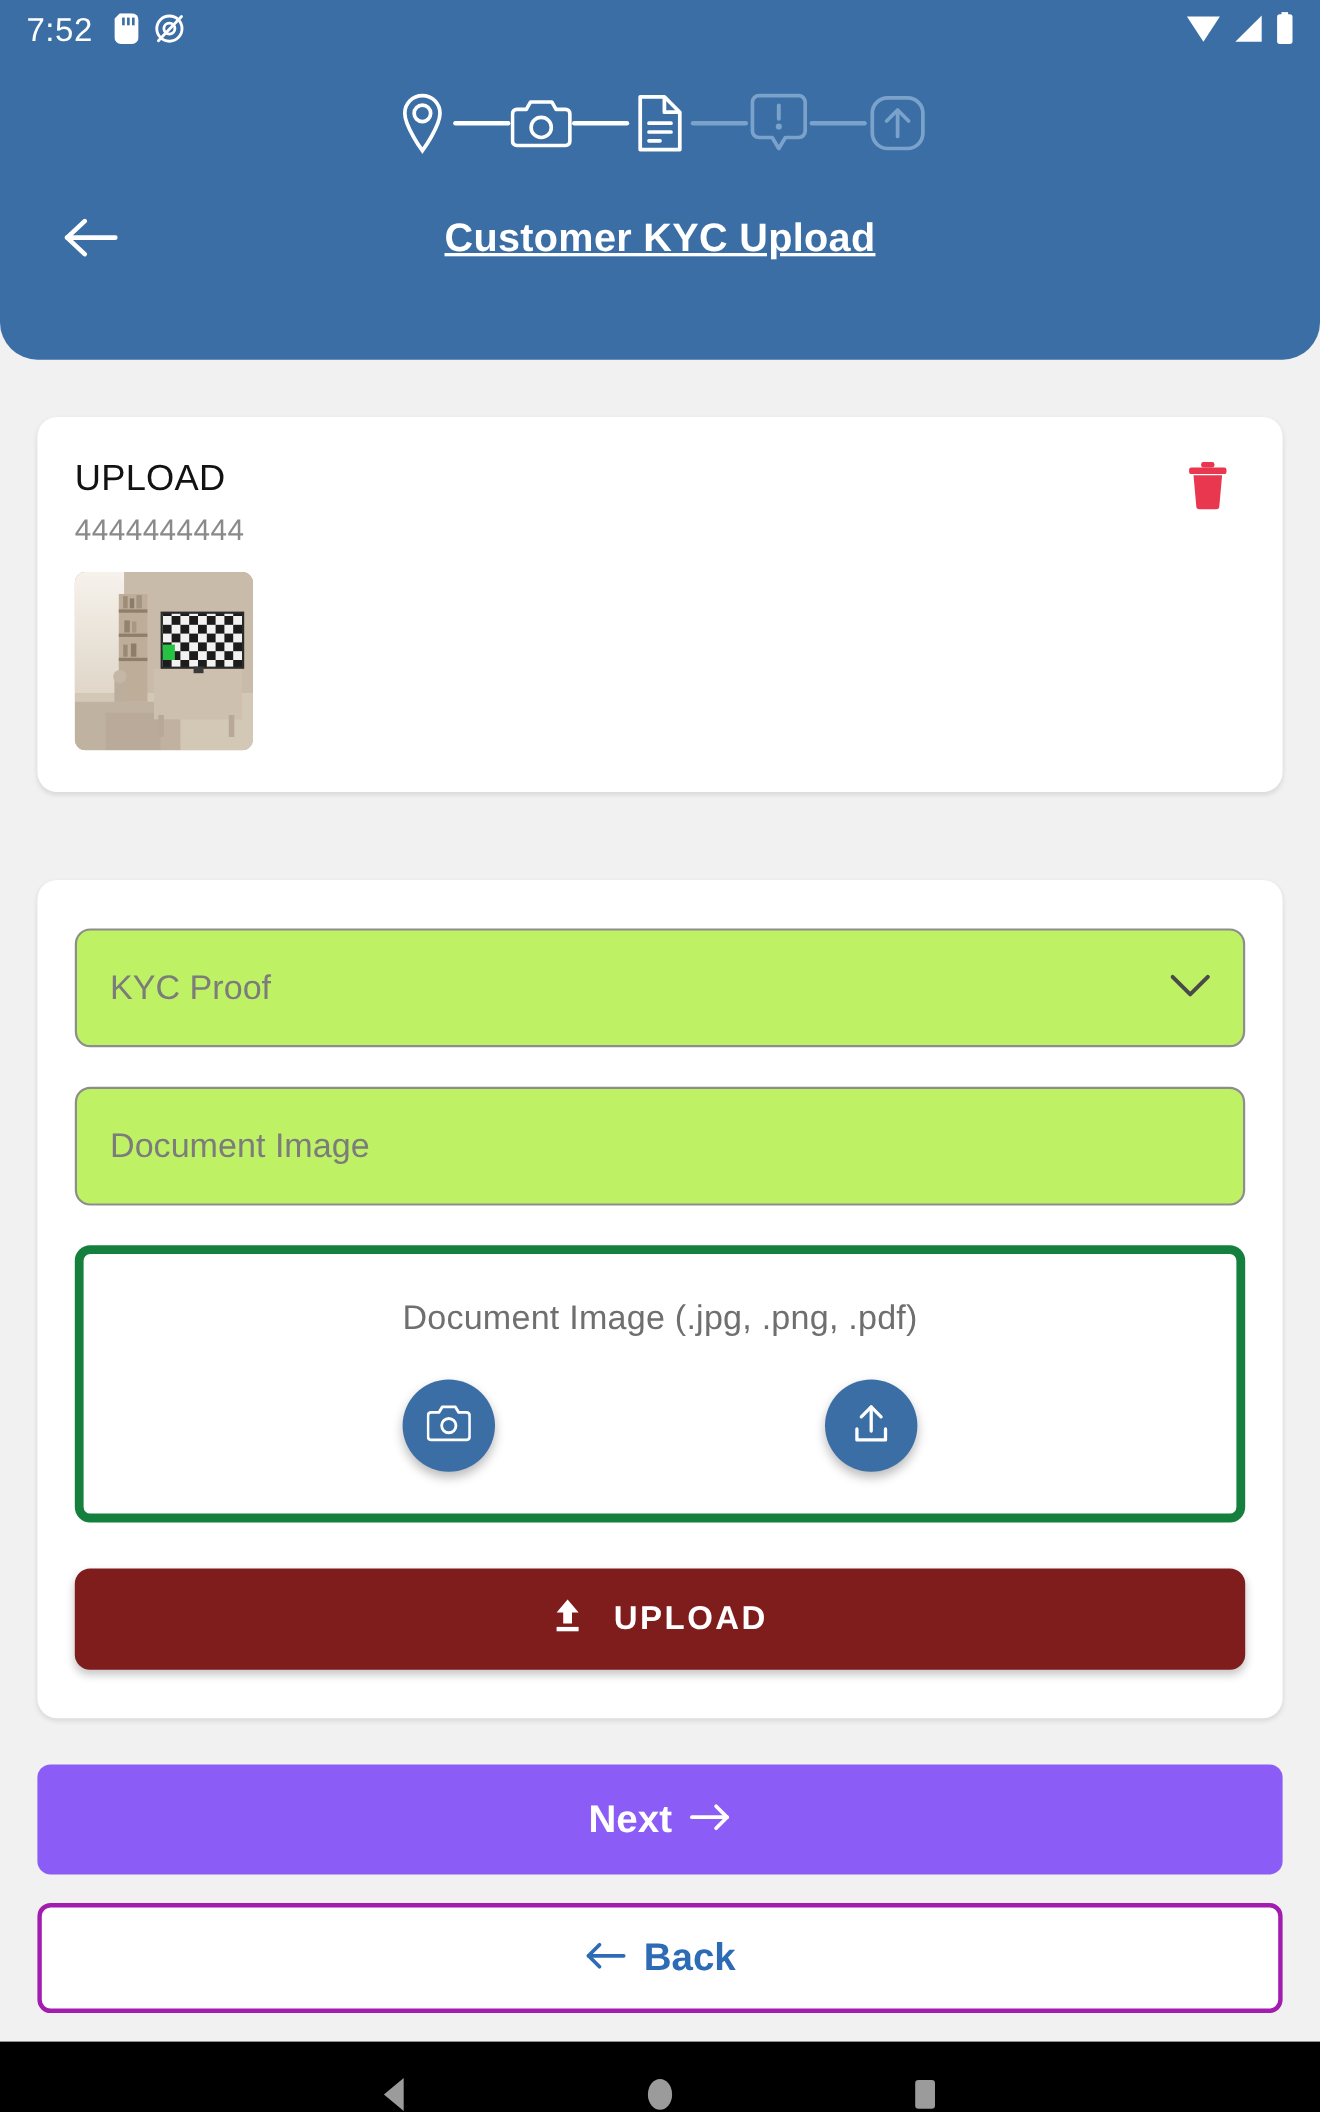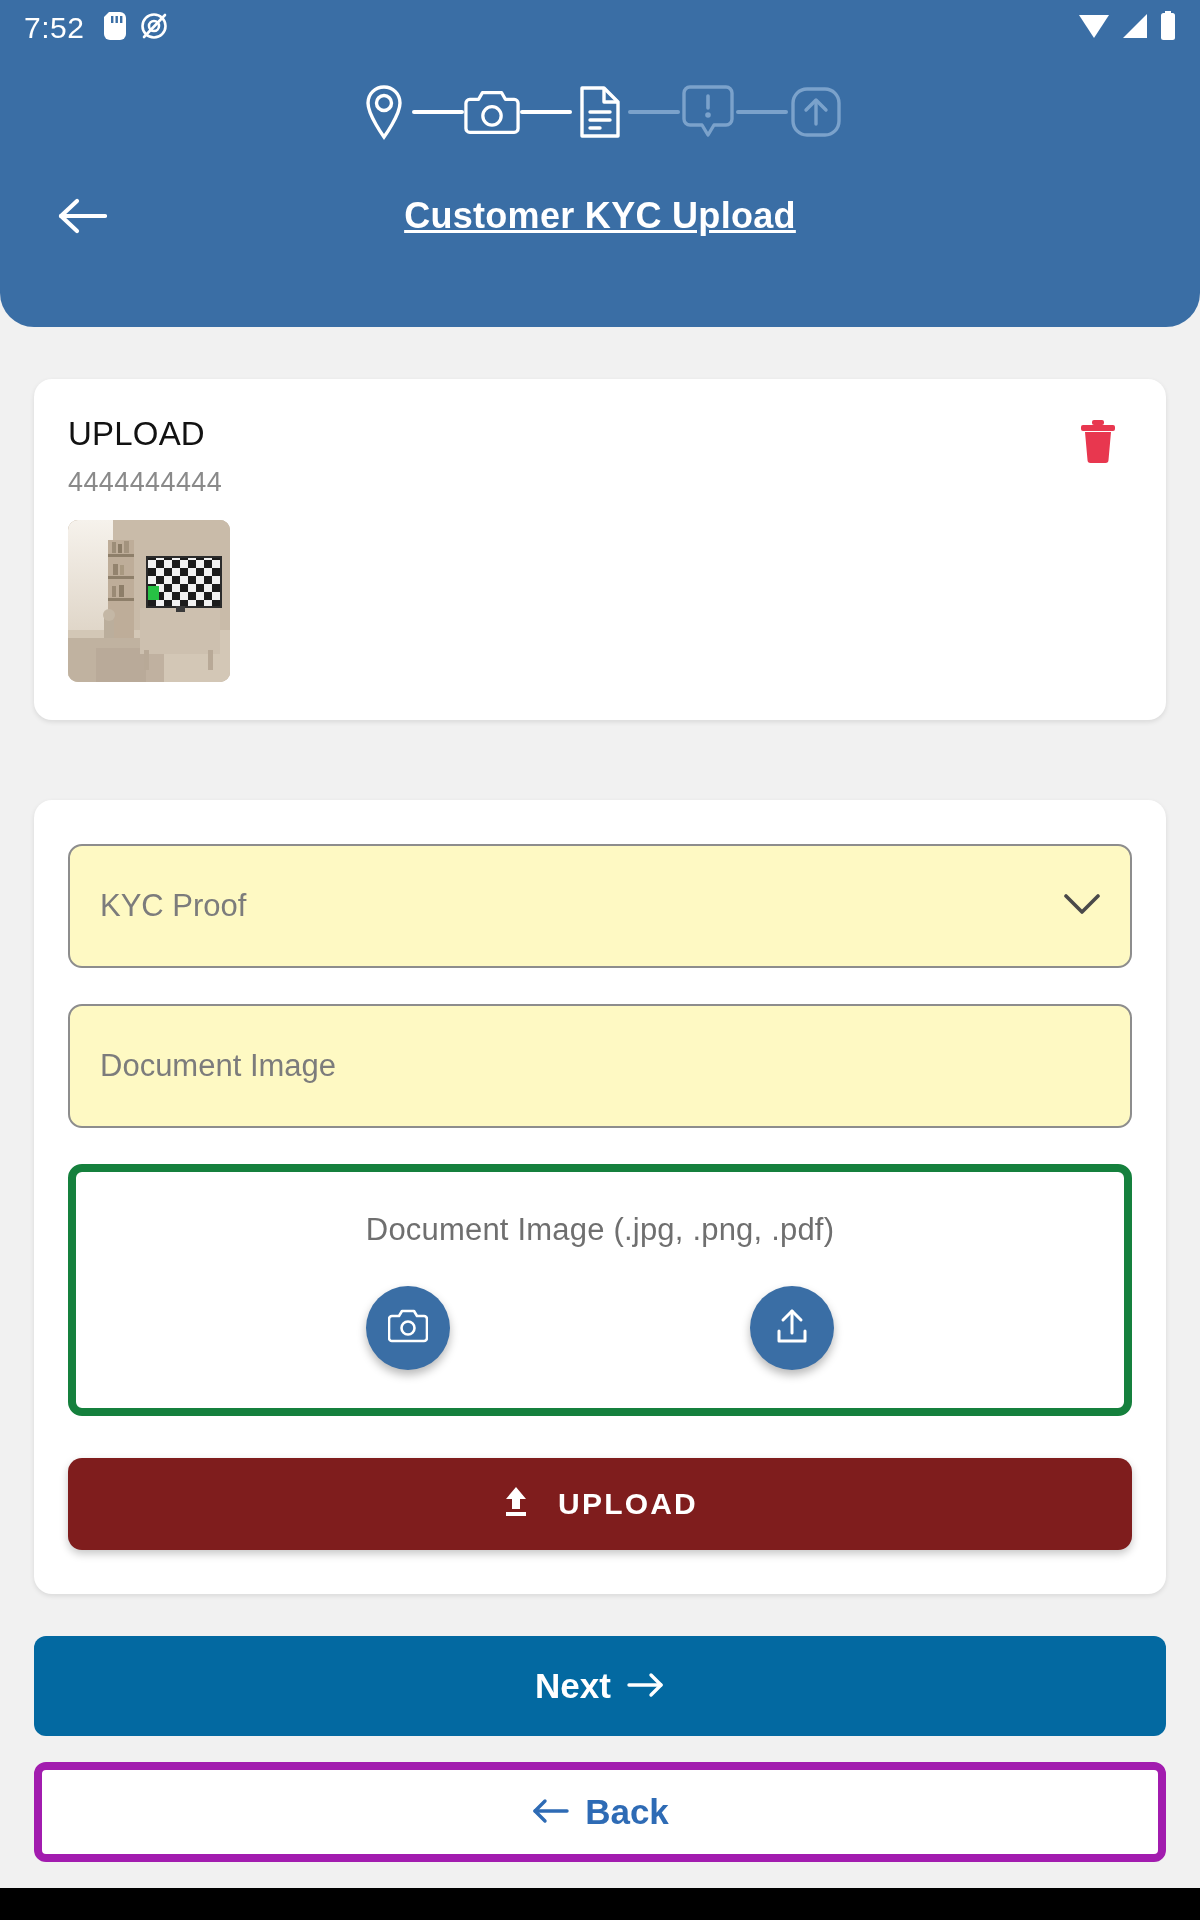--- a/index.html
+++ b/index.html
@@ -102,25 +102,25 @@
   .thumb svg { display:block; }
 
   
   .form-card {
     margin:80px 34px 0 34px;
     padding:44px 34px 44px 34px;
   }
   .field {
     border:2px solid #8d8d8d;
     border-radius:14px;
-    height:124px;
+    height:108px;
     display:flex;
     align-items:center;
     padding:0 30px;
-    background:#fef9c3;
+    background:#bef264;
     position:relative;
   }
   .field + .field { margin-top:36px; }
   .field-text { font-size:31px; color:#7c7c7c; }
   .chev { margin-left:auto; }
 
   .dropzone {
     margin-top:36px;
     border:8px solid #15803d;
     border-radius:14px;
@@ -156,34 +156,34 @@
     font-size:30px;
     font-weight:bold;
     letter-spacing:2.2px;
     box-shadow:0 4px 8px rgba(0,0,0,0.22);
     cursor:pointer;
   }
 
   .nav-buttons { margin:42px 34px 0 34px; }
   .next-btn {
     height:100px;
-    background:#0369a1;
+    background:#8b5cf6;
     border-radius:12px;
     display:flex; align-items:center; justify-content:center;
     color:#ffffff;
     font-size:35px;
     font-weight:bold;
     gap:16px;
     cursor:pointer;
   }
   .back-btn {
     margin-top:26px;
     height:100px;
     background:#ffffff;
-    border:8px solid #a21caf;
+    border:4px solid #a21caf;
     border-radius:12px;
     display:flex; align-items:center; justify-content:center;
     color:#2e6bb5;
     font-size:35px;
     font-weight:bold;
     gap:16px;
     cursor:pointer;
   }
 
   

